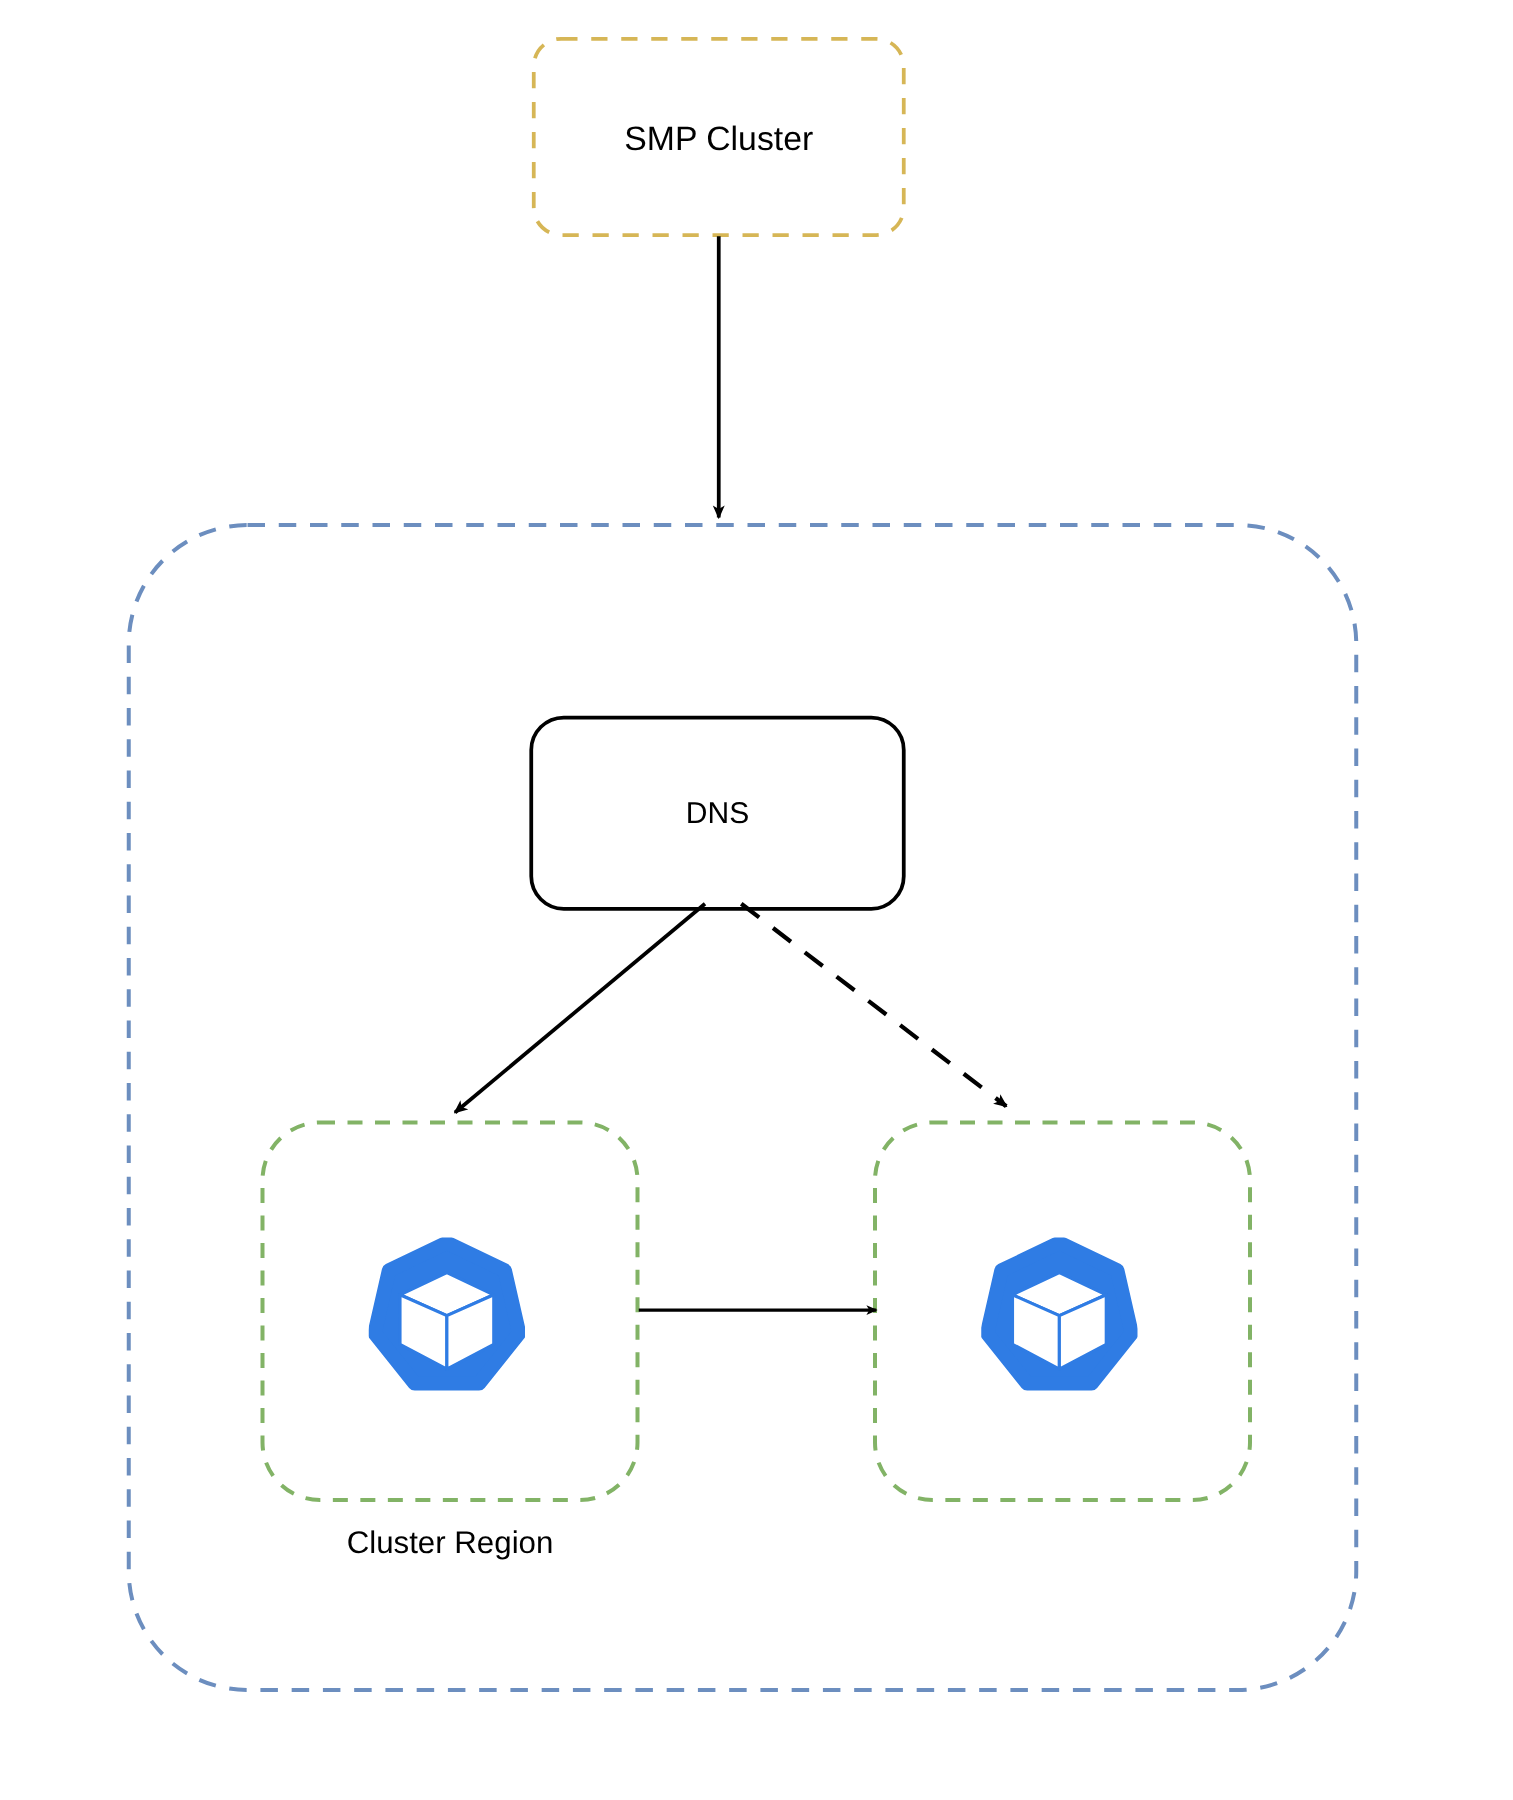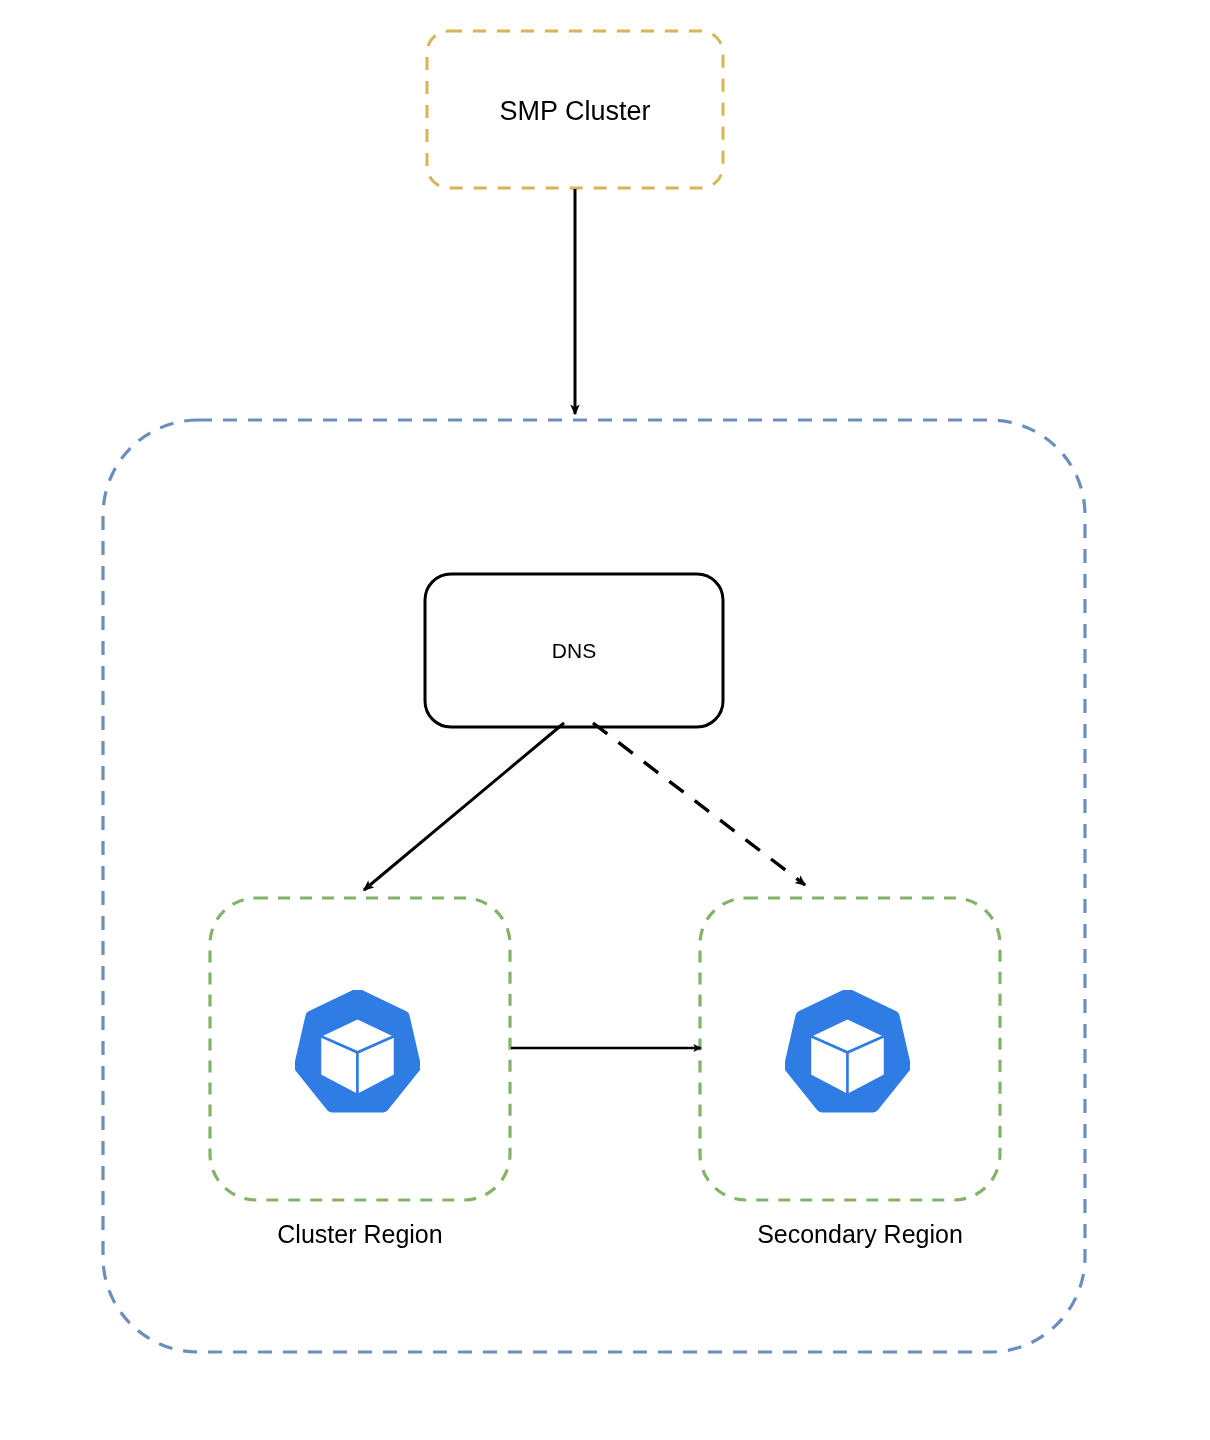--- a/index.html
+++ b/index.html
@@ -40,21 +40,21 @@
     left: 427px;
     top: 95px;
     width: 296px;
     font-size: 27px;
     line-height: 32px;
   }
   #dns-label {
     left: 425px;
     top: 635px;
     width: 298px;
-    font-size: 21px;
+    font-size: 24px;
     line-height: 32px;
   }
   #primary-region-label {
     left: 200px;
     top: 1219px;
     width: 320px;
     font-size: 25px;
     line-height: 30px;
   }
   #secondary-region-label {
@@ -121,15 +121,14 @@
     </g>
 
   </svg>
 
   <div class="node-label" id="smp-cluster-label">SMP Cluster</div>
 
   <div class="node-label" id="dns-label">DNS</div>
 
   <div class="node-label" id="primary-region-label">Cluster Region</div>
 
-  <div class="node-label" id="secondary-region-label">Secondary Region</div>
 
 </div>
 
 </body></html>

